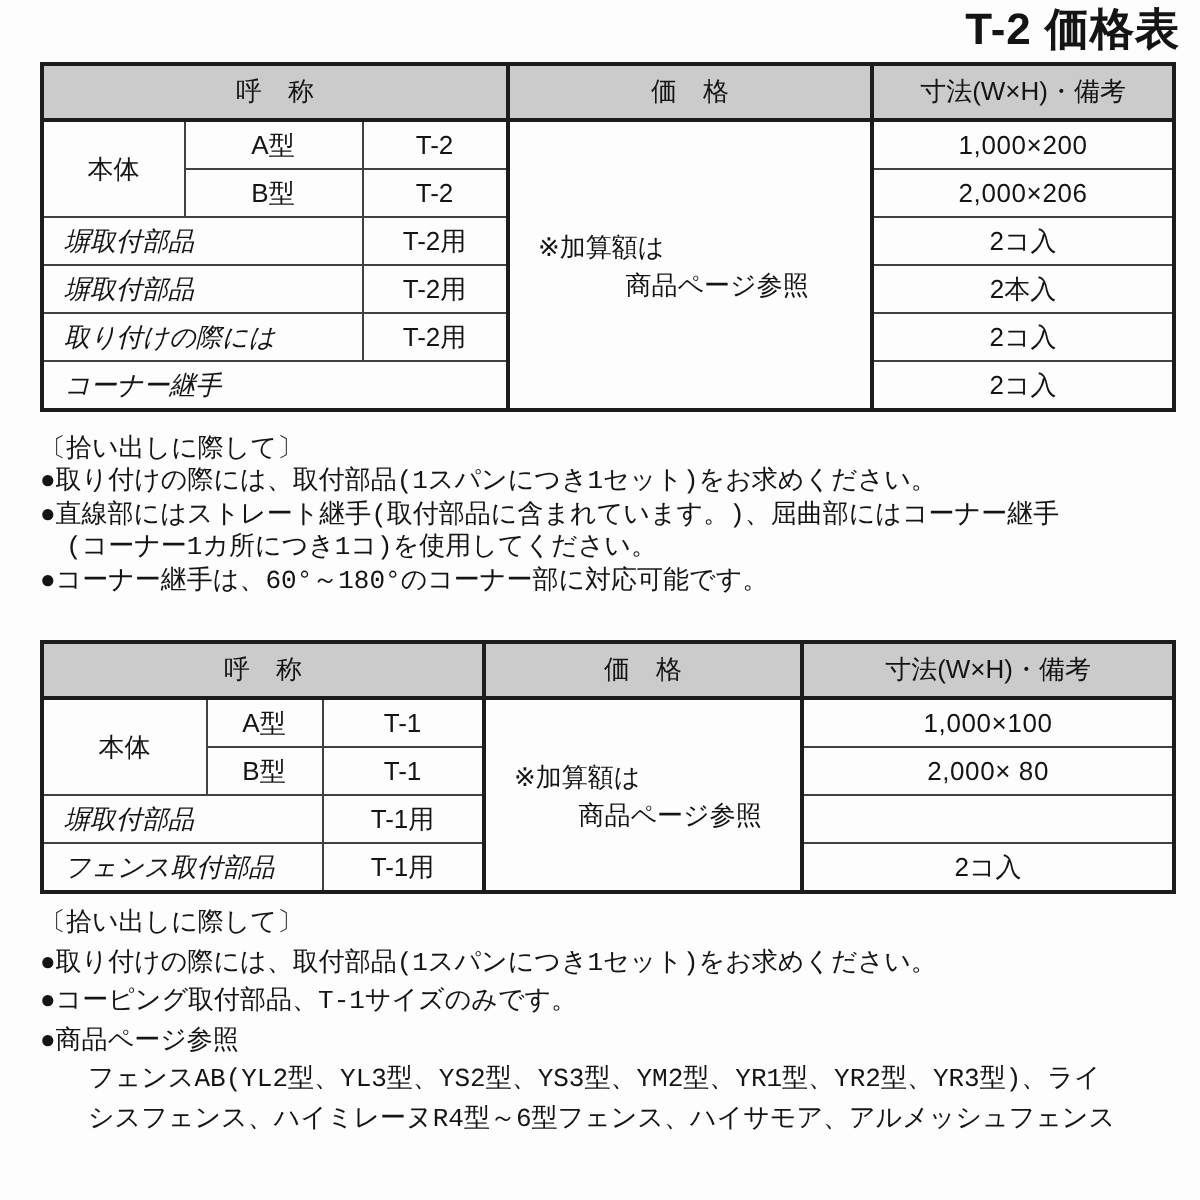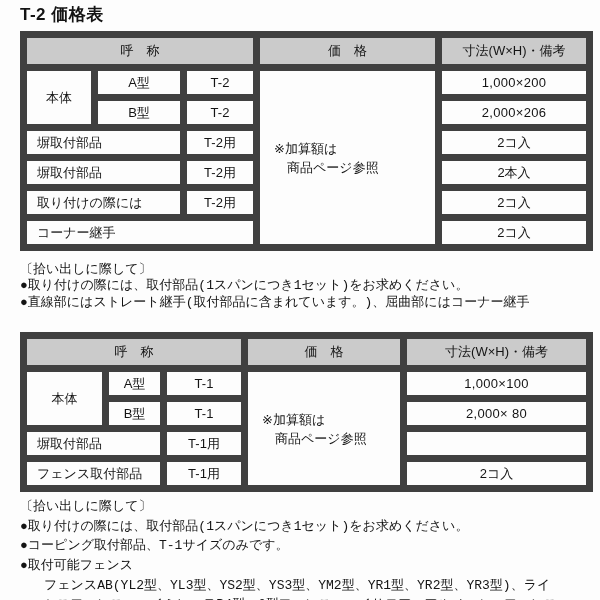--- a/index.html
+++ b/index.html
@@ -7,62 +7,63 @@
     width: 600px; height: 600px;
     background: #fdfdfd;
     color: #141414;
     font-family: "Liberation Sans", "DejaVu Sans", sans-serif;
     overflow: hidden;
   }
   .page { padding: 4px 10px 0 20px; }
 
   .tbl-title {
     margin: 0;
-    font-size: 17px;
+    font-size: 22px;
     font-weight: bold;
     letter-spacing: 0.5px;
     line-height: 22px;
+    text-align: right;
   }
 
   table.price-table {
     border-collapse: collapse;
     table-layout: fixed;
     width: 566px;
     margin-top: 5px;
     border: 2px solid #1c1c1c;
   }
   .price-table th, .price-table td {
-    border: 7px solid #404040;
+    border: 1px solid #404040;
     font-size: 13px;
     font-weight: normal;
     text-align: center;
     vertical-align: middle;
     padding: 0;
     height: 23px;
     white-space: nowrap;
     overflow: hidden;
   }
   .price-table thead th {
     background: #cbcbcb;
     height: 26px;
     border-bottom: 2px solid #1c1c1c;
     font-size: 13px;
   }
   .sep-l { border-left: 2px solid #1c1c1c !important; }
-  .name-cell { text-align: left !important; padding-left: 10px !important; }
+  .name-cell { text-align: left !important; padding-left: 10px !important; font-style: italic; }
   .num-cell { font-size: 13.5px; letter-spacing: 0.3px; }
   .price-cell {
     text-align: left !important;
     vertical-align: middle;
     padding-left: 14px !important;
     white-space: normal !important;
     line-height: 19px;
     margin-left: 20px;
   }
-  .price-cell .note-l2 { padding-left: 13px; }
+  .price-cell .note-l2 { padding-left: 13px; text-align: center; }
 
   .notes {
     margin-top: 11px;
     font-size: 13px;
     line-height: 16.4px;
     font-family: Liberation Mono, monospace;
   }
   .notes.notes-t1 { margin-top: 5px; line-height: 19.6px; }
   .notes .note-line { white-space: nowrap; }
   .indent-1 { padding-left: 13px; }
@@ -127,20 +128,22 @@
         <td colspan="3" class="name-cell">コーナー継手</td>
         <td class="sep-l">2コ入</td>
       </tr>
     </tbody>
   </table>
 
   <div class="notes">
     <div class="note-line">〔拾い出しに際して〕</div>
     <div class="note-line">●取り付けの際には、取付部品(1スパンにつき1セット)をお求めください。</div>
     <div class="note-line">●直線部にはストレート継手(取付部品に含まれています。)、屈曲部にはコーナー継手</div>
+    <div class="note-line indent-1">(コーナー1カ所につき1コ)を使用してください。</div>
+    <div class="note-line">●コーナー継手は、60°～180°のコーナー部に対応可能です。</div>
   </div>
 
   <div class="gap-t1"></div>
 
 
   <table class="price-table">
     <colgroup>
       <col style="width:82px">
         <col style="width:58px">
         <col style="width:81px">
@@ -180,18 +183,18 @@
         <td>T-1用</td>
         <td class="sep-l">2コ入</td>
       </tr>
     </tbody>
   </table>
 
   <div class="notes notes-t1">
     <div class="note-line">〔拾い出しに際して〕</div>
     <div class="note-line">●取り付けの際には、取付部品(1スパンにつき1セット)をお求めください。</div>
     <div class="note-line">●コーピング取付部品、T-1サイズのみです。</div>
-    <div class="note-line">●取付可能フェンス</div>
+    <div class="note-line">●商品ページ参照</div>
     <div class="note-line indent-2">フェンスAB(YL2型、YL3型、YS2型、YS3型、YM2型、YR1型、YR2型、YR3型)、ライ</div>
     <div class="note-line indent-2">シスフェンス、ハイミレーヌR4型～6型フェンス、ハイサモア、アルメッシュフェンス</div>
   </div>
 
 </div>
 
 </body></html>

